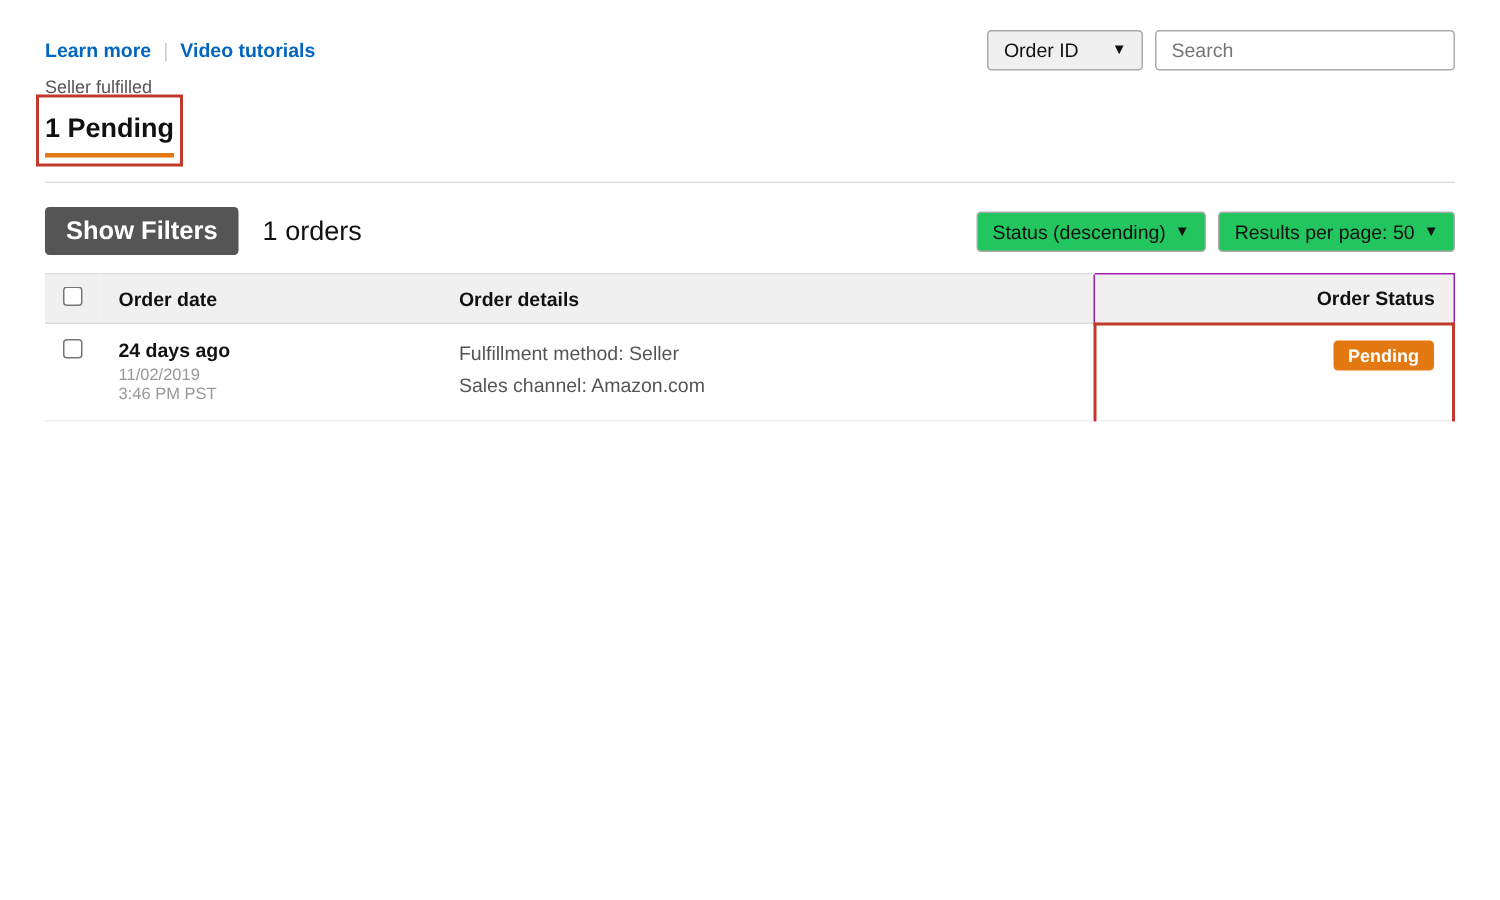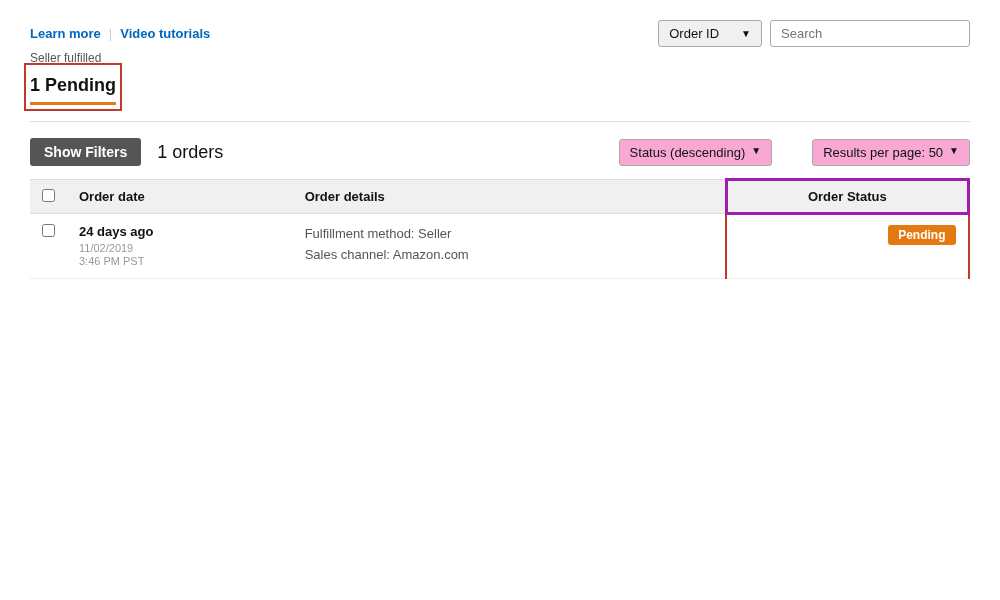--- a/index.html
+++ b/index.html
@@ -111,44 +111,44 @@
       display: flex;
       align-items: center;
       gap: 16px;
     }
     .show-filters-btn {
       background: #555;
       color: #fff;
       border: none;
       padding: 6px 14px;
       border-radius: 3px;
-      font-size: 14px;
+      font-size: 17px;
       cursor: pointer;
       font-weight: 600;
     }
     .orders-count {
       font-size: 18px;
       font-weight: 400;
       color: #111;
     }
     .filters-bar-right {
       display: flex;
       align-items: center;
       gap: 8px;
     }
     .sort-dropdown, .perpage-dropdown {
       display: flex;
+      align-items: center;
       border: 1px solid #aaa;
       border-radius: 3px;
-      background: #f9a8d4;
+      background: #22c55e;
       padding: 5px 10px;
       font-size: 13px;
       cursor: pointer;
       white-space: nowrap;
-      margin-left: 32px;
     }
     .sort-dropdown .chevron, .perpage-dropdown .chevron {
       margin-left: 6px;
       font-size: 10px;
     }
     
     .orders-table {
       width: 100%;
       border-collapse: collapse;
     }
@@ -156,22 +156,22 @@
       background: #f0f0f0;
       border-top: 1px solid #ddd;
       border-bottom: 1px solid #ddd;
       padding: 8px 12px;
       text-align: left;
       font-weight: 600;
       font-size: 13px;
       color: #111;
     }
     .orders-table th.status-col {
-      text-align: center;
-      border: 3px solid #a21caf;
+      text-align: right;
+      border: 1px solid #a21caf;
     }
     .orders-table td {
       padding: 10px 12px;
       vertical-align: top;
       border-bottom: 1px solid #eee;
       font-size: 13px;
     }
     .order-date-bold {
       font-weight: 700;
       color: #111;

